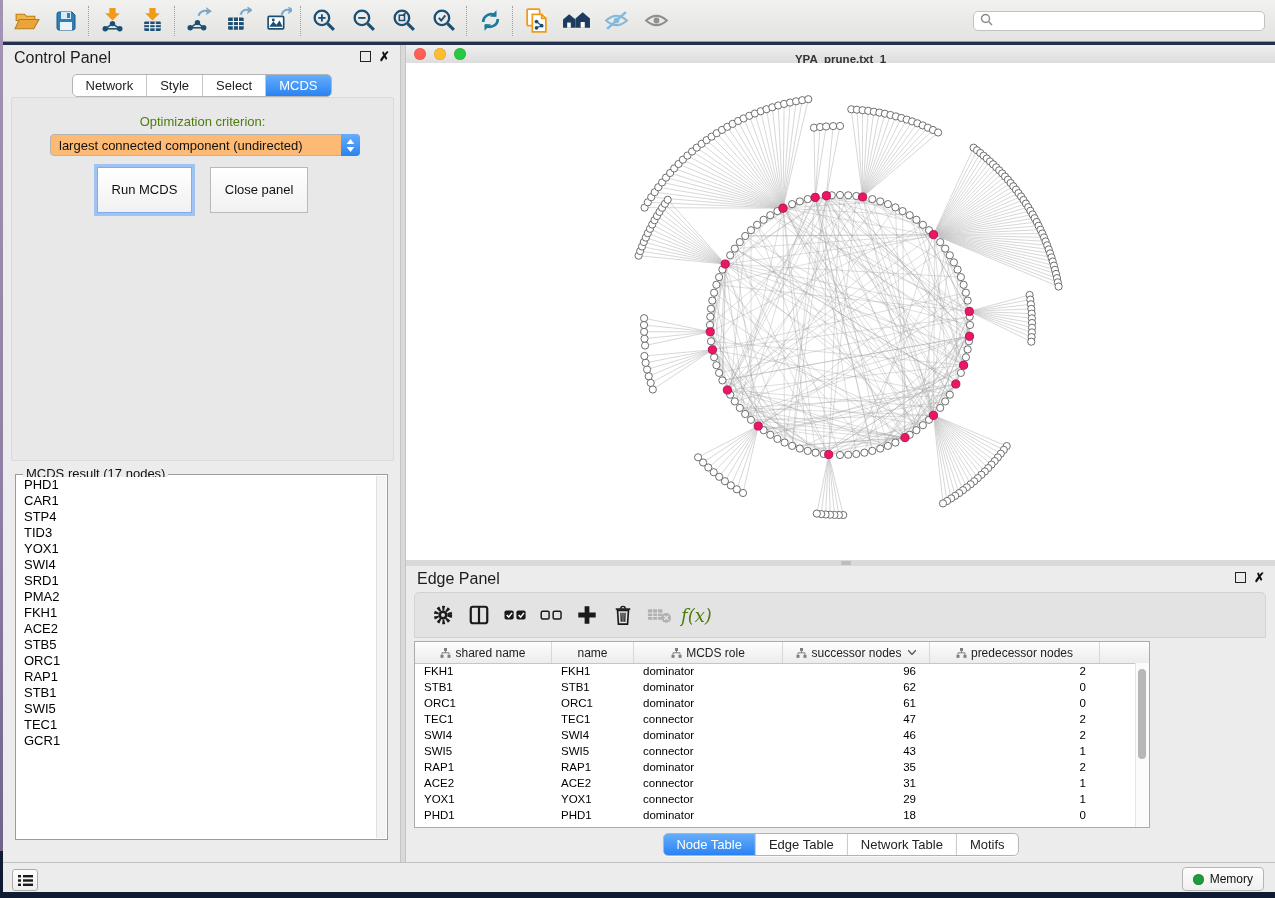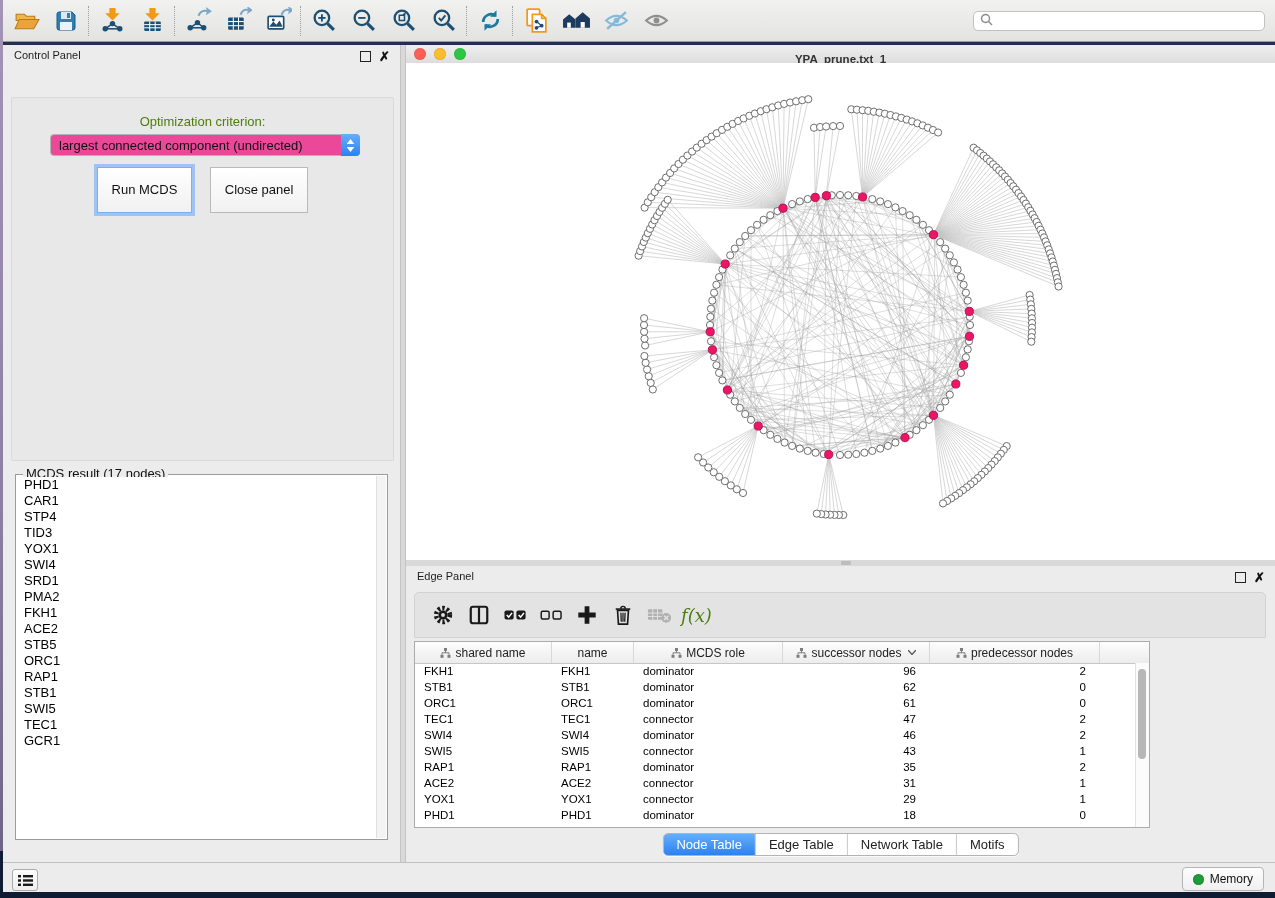--- a/index.html
+++ b/index.html
@@ -12,34 +12,34 @@
   .tb-group{display:flex;align-items:center;height:41px;}
   .tb-btn{width:40px;height:34px;display:flex;align-items:center;justify-content:center;cursor:default;}
   .tb-sep{width:1px;height:30px;margin:0 2px;border-left:1px dotted #9f9f9f;}
   .search-wrap{position:absolute;right:10px;top:11px;width:292px;height:20px;background:#fff;
     border:1px solid #c2c2c2;border-radius:5px;display:flex;align-items:center;padding:0 6px;box-sizing:border-box;}
   .search-wrap input{border:none;outline:none;flex:1;font-size:12px;font-family:"Liberation Sans",sans-serif;background:transparent;}
   
   .left-strip{position:absolute;left:0;top:41;width:3px;height:851px;background:linear-gradient(#a394b6,#8d7fa3 60%,#6f6488);}
   
   .control-panel{position:absolute;left:3px;top:45px;width:397px;height:817px;background:#ececec;}
-  .panel-title{position:absolute;left:11px;top:4px;font-size:11px;color:#1d1d1d;text-align:center;}
+  .panel-title{position:absolute;left:11px;top:4px;font-size:16px;color:#1d1d1d;text-align:center;}
   .win-btns{position:absolute;right:10px;top:6px;display:flex;gap:8px;align-items:center;}
   .float-glyph{width:9px;height:9px;border:1.5px solid #222;display:inline-block;}
   .close-glyph{font-size:13px;font-weight:bold;color:#111;line-height:9px;}
   .seg{display:inline-flex;border:1px solid #b3b3b3;border-radius:5px;background:#fff;overflow:hidden;
     box-shadow:0 1px 0 rgba(255,255,255,.7);}
   .seg .seg-item{padding:2px 13px;font-size:13px;color:#222;border-left:1px solid #c8c8c8;line-height:17px;white-space:nowrap;}
   .seg .seg-item:first-child{border-left:none;}
   .seg .seg-item.active{background:linear-gradient(var(--tab-blue-light),var(--tab-blue));color:#fff;}
   .control-tabs{position:absolute;left:50%;top:29px;transform:translateX(-50%);}
   .sub-panel{position:absolute;left:8px;top:52px;width:381px;height:362px;background:#e8e8e8;
     border:1px solid #dadada;border-radius:2px;}
   .opt-label{position:absolute;left:0;right:0;top:16px;text-align:center;font-size:13px;color:#4d7c0f;}
-  .mc-select{position:absolute;left:38px;top:36px;width:310px;height:22px;background:#ec4899;border:1px solid #b4b4b4;
+  .mc-select{position:absolute;left:38px;top:36px;width:310px;height:22px;background:#fdba74;border:1px solid #b4b4b4;
     border-radius:4px;display:flex;align-items:center;box-sizing:border-box;}
   .mc-select .sel-text{flex:1;font-size:13px;padding-left:8px;color:#111;white-space:nowrap;overflow:hidden;}
   .mc-stepper{width:19px;height:22px;margin:-1px -1px -1px 0;border-radius:0 4px 4px 0;
     background:linear-gradient(var(--tab-blue-light),var(--tab-blue));display:flex;flex-direction:column;align-items:center;justify-content:center;gap:1px;}
   .mc-stepper svg{display:block;}
   .btn{display:inline-block;background:linear-gradient(#ffffff,#f1f1f1);border:1px solid #b9b9b9;border-radius:0;
     font-size:13px;color:#111;padding:14px 14px;line-height:16px;}
   .btn.focus-ring{box-shadow:0 0 0 3px rgba(110,170,250,.6);border-color:#7daef0;}
   .btn-row{position:absolute;left:0;right:0;top:69px;text-align:center;}
   .btn-row .btn + .btn{margin-left:13px;}
@@ -271,20 +271,26 @@
   </div>
 
   <div class="left-strip"></div>
 
   <div class="control-panel">
     <div class="panel-title">Control Panel</div>
     <div class="win-btns">
       <span class="float-glyph"></span>
       <span class="close-glyph">✗</span>
     </div>
+    <div class="seg control-tabs" id="controlTabs">
+        <div class="seg-item">Network</div>
+        <div class="seg-item">Style</div>
+        <div class="seg-item">Select</div>
+        <div class="seg-item active">MCDS</div>
+      </div>
 
     <div class="sub-panel">
       <div class="opt-label">Optimization criterion:</div>
       <div class="mc-select">
         <span class="sel-text">largest connected component (undirected)</span>
         <span class="mc-stepper">
           <svg width="9" height="6" viewBox="0 0 9 6">
               <path d="M4.5 0 L8.3 5 H0.7 Z" fill="#fff"></path>
             </svg>
           <svg width="9" height="6" viewBox="0 0 9 6">

